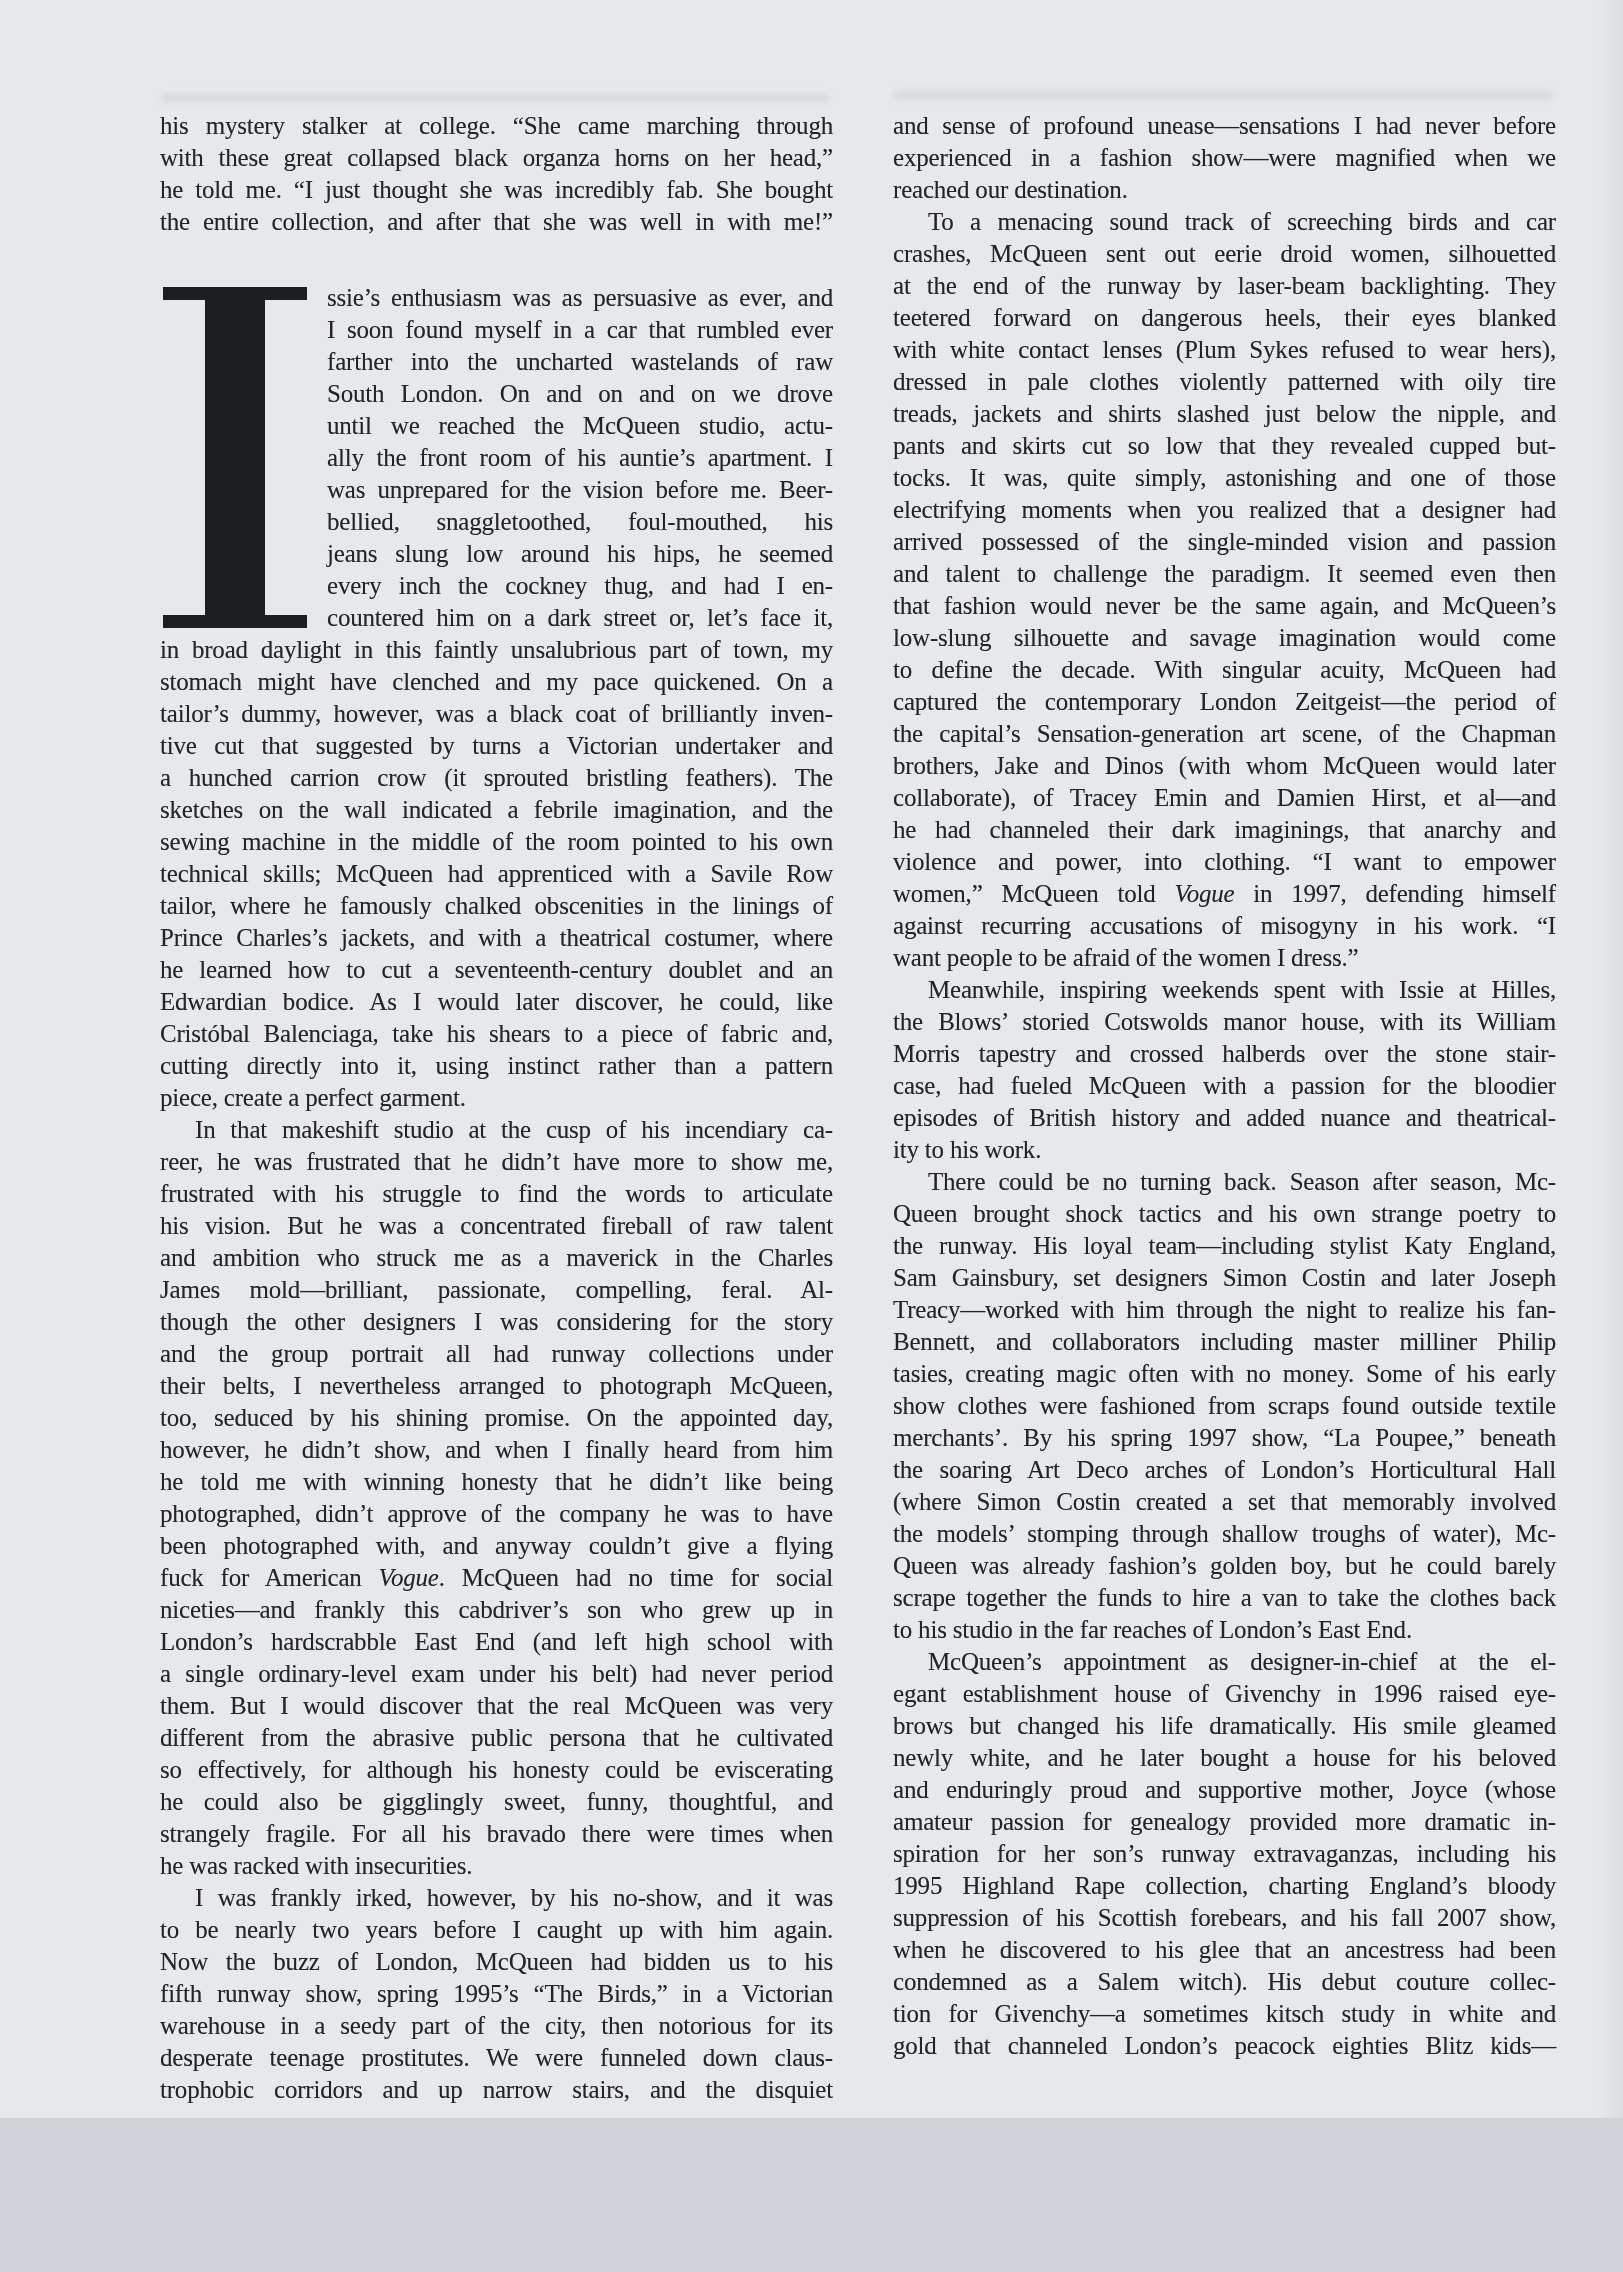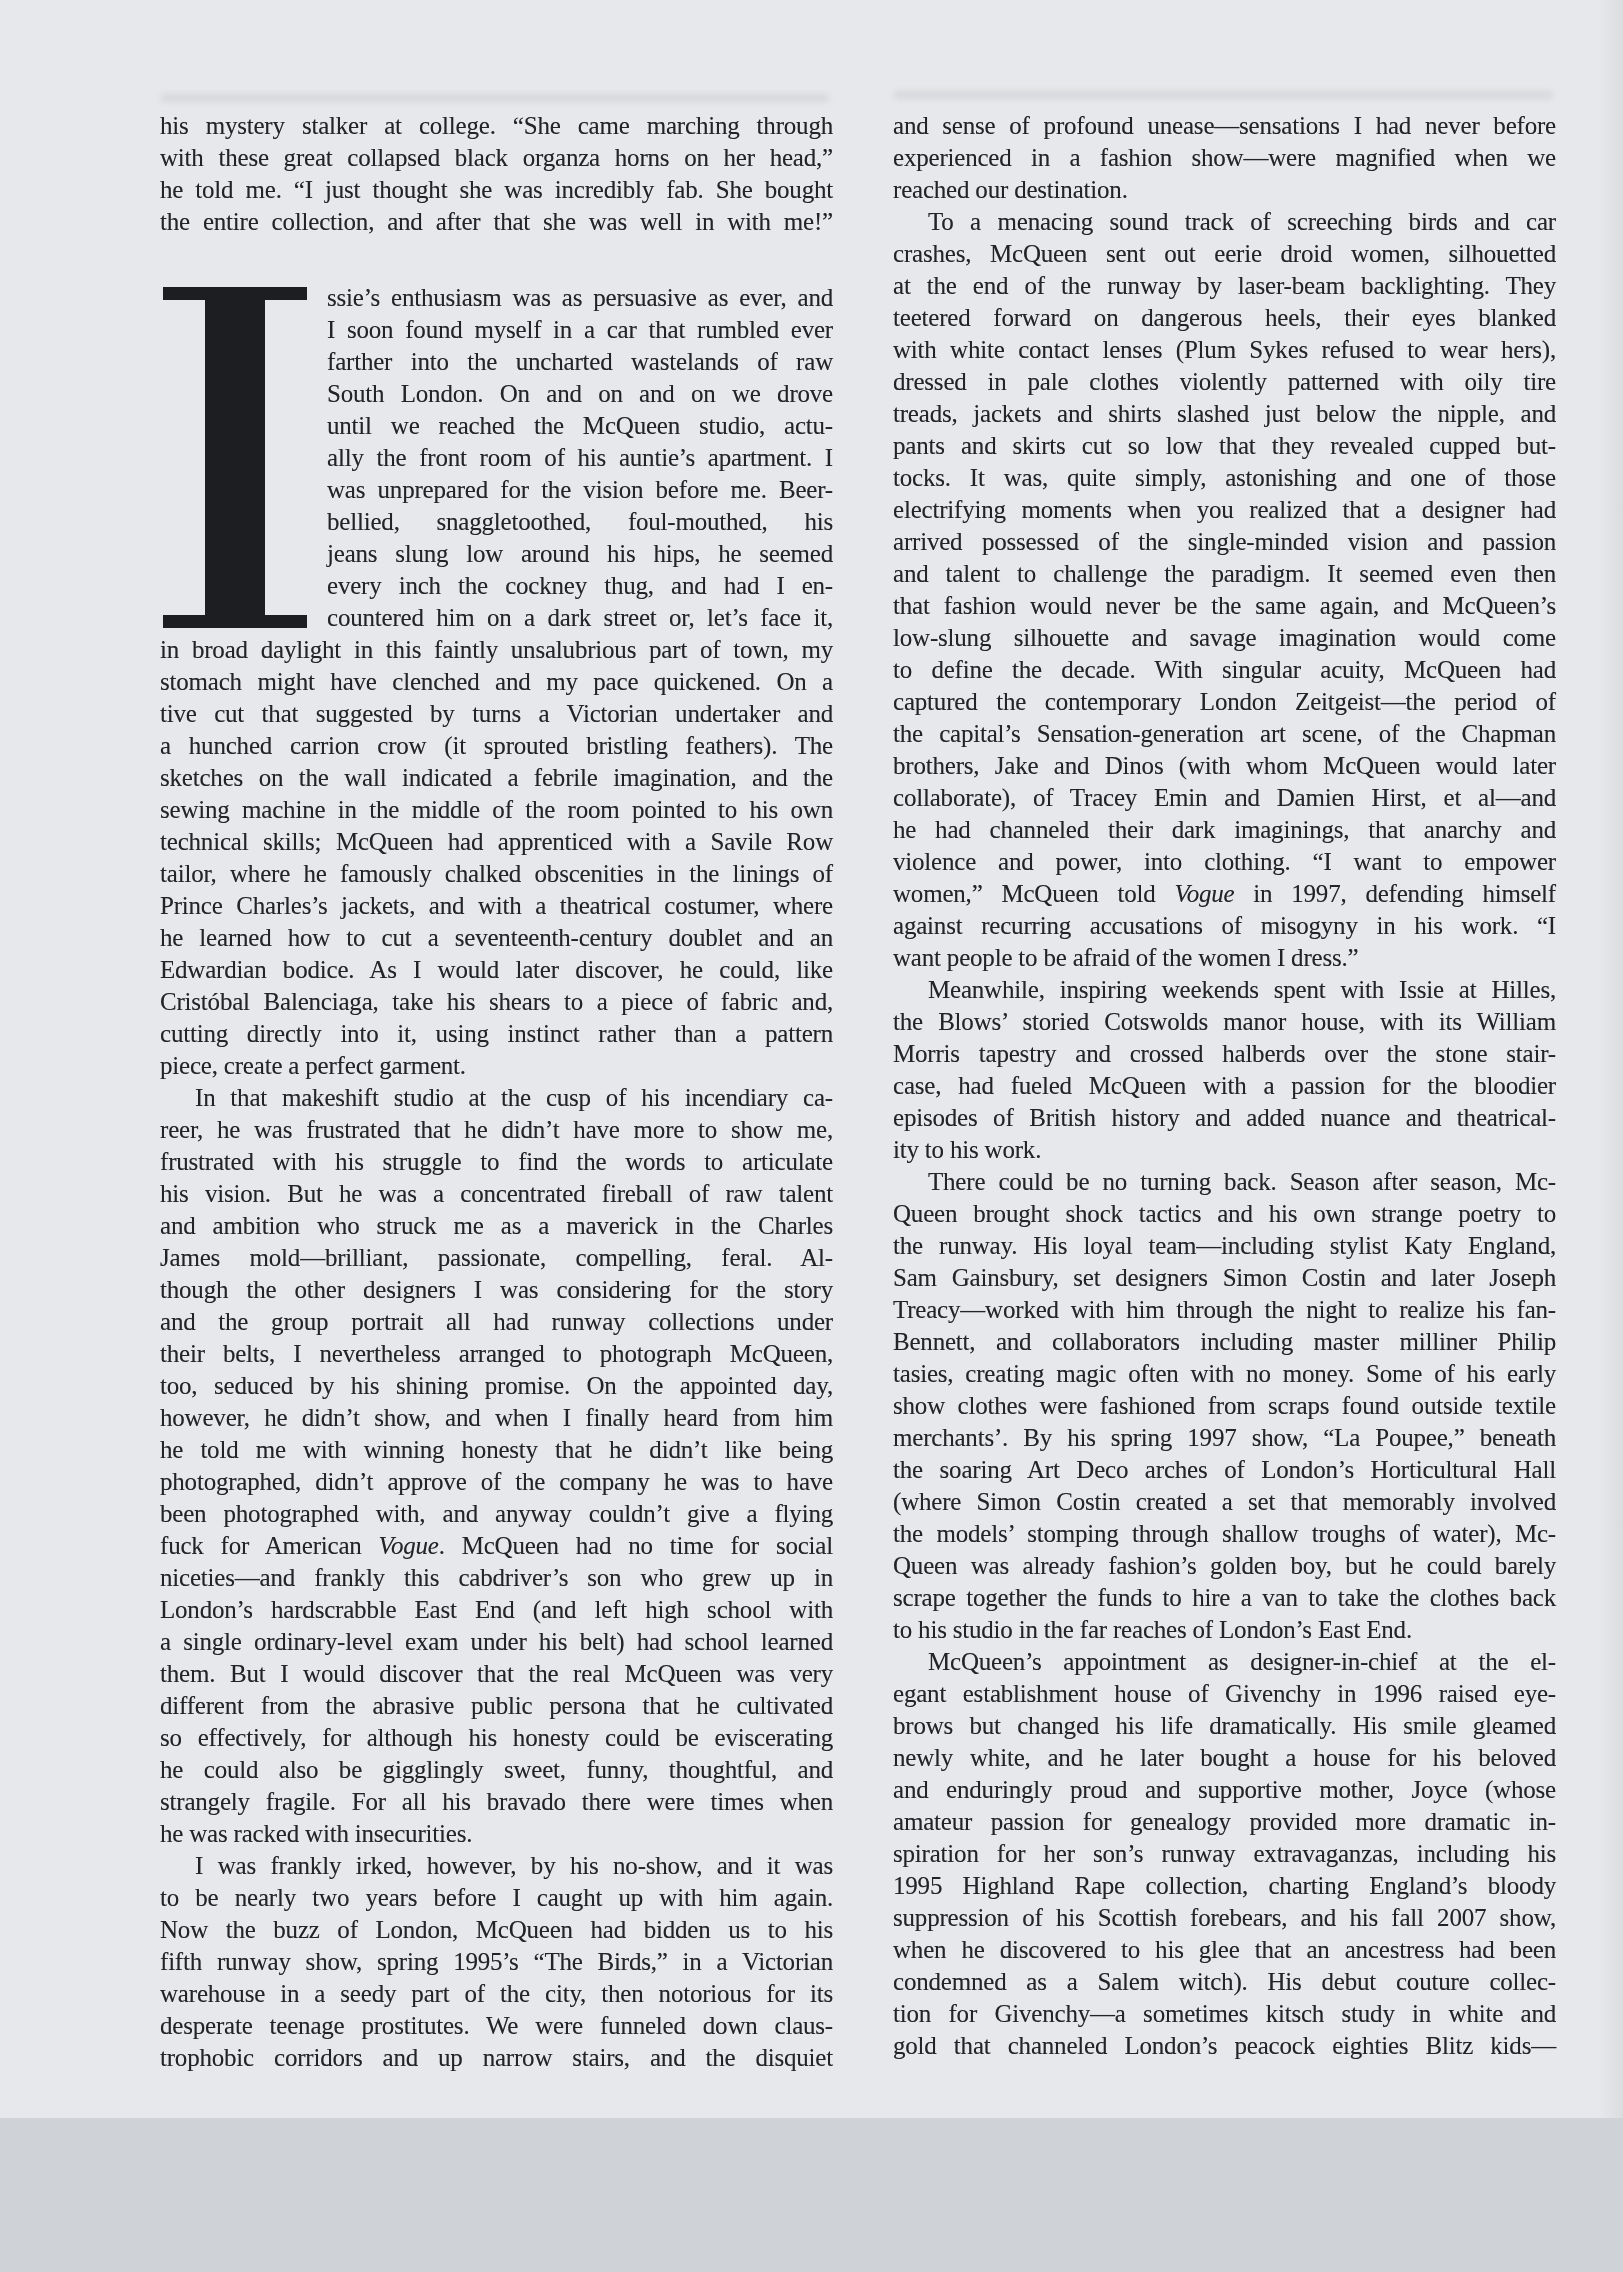--- a/index.html
+++ b/index.html
@@ -72,20 +72,21 @@
         <div class="ln dc">South London. On and on and on we drove</div>
         <div class="ln dc">until we reached the McQueen studio, actu-</div>
         <div class="ln dc">ally the front room of his auntie’s apartment. I</div>
         <div class="ln dc">was unprepared for the vision before me. Beer-</div>
         <div class="ln dc">bellied, snaggletoothed, foul-mouthed, his</div>
         <div class="ln dc">jeans slung low around his hips, he seemed</div>
         <div class="ln dc">every inch the cockney thug, and had I en-</div>
         <div class="ln dc">countered him on a dark street or, let’s face it,</div>
         <div class="ln">in broad daylight in this faintly unsalubrious part of town, my</div>
         <div class="ln">stomach might have clenched and my pace quickened. On a</div>
+        <div class="ln">tailor’s dummy, however, was a black coat of brilliantly inven-</div>
         <div class="ln">tive cut that suggested by turns a Victorian undertaker and</div>
         <div class="ln">a hunched carrion crow (it sprouted bristling feathers). The</div>
         <div class="ln">sketches on the wall indicated a febrile imagination, and the</div>
         <div class="ln">sewing machine in the middle of the room pointed to his own</div>
         <div class="ln">technical skills; McQueen had apprenticed with a Savile Row</div>
         <div class="ln">tailor, where he famously chalked obscenities in the linings of</div>
         <div class="ln">Prince Charles’s jackets, and with a theatrical costumer, where</div>
         <div class="ln">he learned how to cut a seventeenth-century doublet and an</div>
         <div class="ln">Edwardian bodice. As I would later discover, he could, like</div>
         <div class="ln">Cristóbal Balenciaga, take his shears to a piece of fabric and,</div>
@@ -101,21 +102,21 @@
         <div class="ln">and the group portrait all had runway collections under</div>
         <div class="ln">their belts, I nevertheless arranged to photograph McQueen,</div>
         <div class="ln">too, seduced by his shining promise. On the appointed day,</div>
         <div class="ln">however, he didn’t show, and when I finally heard from him</div>
         <div class="ln">he told me with winning honesty that he didn’t like being</div>
         <div class="ln">photographed, didn’t approve of the company he was to have</div>
         <div class="ln">been photographed with, and anyway couldn’t give a flying</div>
         <div class="ln">fuck for American <i>Vogue</i>. McQueen had no time for social</div>
         <div class="ln">niceties—and frankly this cabdriver’s son who grew up in</div>
         <div class="ln">London’s hardscrabble East End (and left high school with</div>
-        <div class="ln">a single ordinary-level exam under his belt) had school learned</div>
+        <div class="ln">a single ordinary-level exam under his belt) had never period</div>
         <div class="ln">them. But I would discover that the real McQueen was very</div>
         <div class="ln">different from the abrasive public persona that he cultivated</div>
         <div class="ln">so effectively, for although his honesty could be eviscerating</div>
         <div class="ln">he could also be gigglingly sweet, funny, thoughtful, and</div>
         <div class="ln">strangely fragile. For all his bravado there were times when</div>
         <div class="ln last">he was racked with insecurities.</div>
         <div class="ln ind">I was frankly irked, however, by his no-show, and it was</div>
         <div class="ln">to be nearly two years before I caught up with him again.</div>
         <div class="ln">Now the buzz of London, McQueen had bidden us to his</div>
         <div class="ln">fifth runway show, spring 1995’s “The Birds,” in a Victorian</div>

